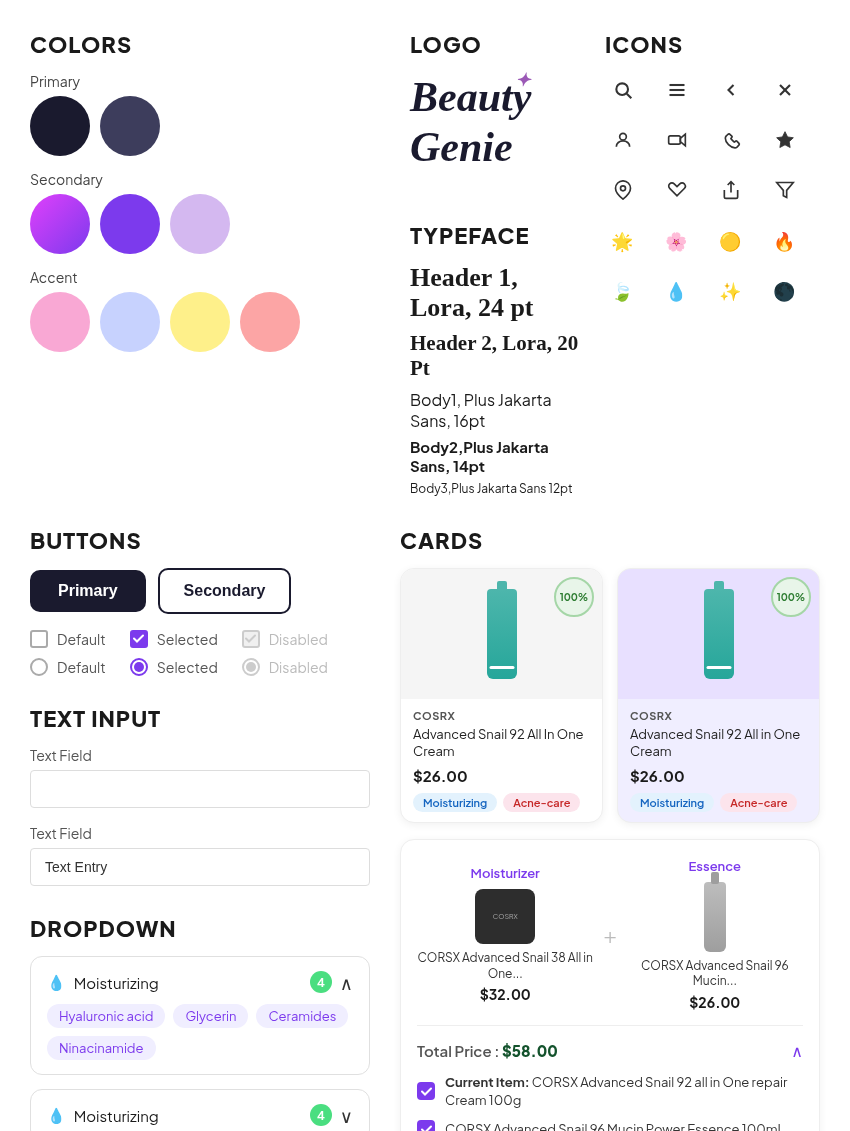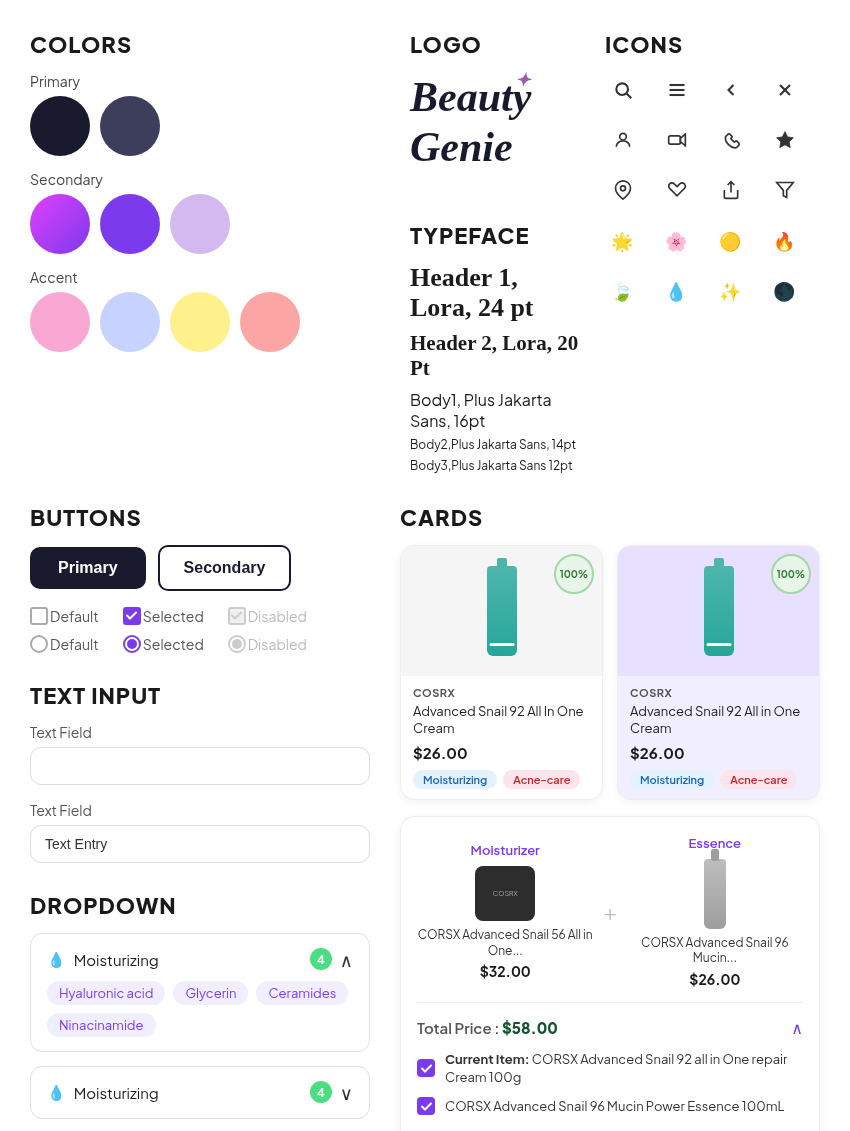--- a/index.html
+++ b/index.html
@@ -50,21 +50,21 @@
     }
     .icon-item {
       width: 36px; height: 36px;
       display: flex; align-items: center; justify-content: center;
       font-size: 20px;
       cursor: pointer;
     }
     .tf-h1 { font-size: 26px; font-weight: 800; margin-bottom: 8px; }
     .tf-h2 { font-size: 21px; font-weight: 700; margin-bottom: 8px; }
     .tf-b1 { font-size: 16px; font-weight: 400; margin-bottom: 6px; }
-    .tf-b2 { font-size: 12px; font-weight: 400; margin-bottom: 6px; }
+    .tf-b2 { font-size: 15px; font-weight: 700; margin-bottom: 6px; }
     .tf-b3 { font-size: 12px; font-weight: 400; }
 
     
     .buttons-section { margin-bottom: 28px; }
     .btn-row { display: flex; gap: 12px; align-items: center; margin-bottom: 16px; flex-wrap: wrap; }
     .btn-primary {
       background: #1a1a2e;
       color: #fff;
       border: none;
       border-radius: 10px;
@@ -79,21 +79,21 @@
       border: 2px solid #1a1a2e;
       border-radius: 10px;
       padding: 12px 24px;
       font-size: 16px;
       font-weight: 600;
       cursor: pointer;
     }
 
     
     .check-row { display: flex; gap: 24px; align-items: center; margin-bottom: 10px; flex-wrap: wrap; }
-    .check-item { display: flex; align-items: flex-end; gap: 2px; font-size: 14px; color: #555; }
+    .check-item { display: flex; align-items: flex-end; gap: 9px; font-size: 14px; color: #555; }
     .custom-checkbox {
       width: 18px; height: 18px;
       border: 2px solid #aaa;
       border-radius: 3px;
       display: flex; align-items: center; justify-content: center;
       cursor: pointer;
       flex-shrink: 0;
     }
     .custom-checkbox.checked { background: #7c3aed; border-color: #7c3aed; }
     .custom-checkbox.disabled { border-color: #ccc; background: #f0f0f0; }
@@ -112,21 +112,21 @@
     .custom-radio.disabled::after { content: ''; width: 10px; height: 10px; background: #ccc; border-radius: 50%; }
     .disabled-label { color: #bbb; }
 
     
     .text-input-section { margin-bottom: 28px; }
     .input-group { margin-bottom: 16px; }
     .input-label { font-size: 14px; color: #555; margin-bottom: 6px; }
     .text-input {
       width: 100%;
       border: 1.5px solid #ddd;
-      border-radius: 11px;
+      border-radius: 4px;
       padding: 10px 14px;
       font-size: 14px;
       color: #333;
       outline: none;
     }
 
     
     .dropdown-section { margin-bottom: 0; }
     .dropdown-box {
       border: 1.5px solid #e0e0e0;
@@ -212,21 +212,21 @@
     .tag-acne { background: #fce4ec; color: #c62828; }
 
     
     .bundle-card {
       background: #fff;
       border: 1px solid #eee;
       border-radius: 14px;
       padding: 18px 16px;
       box-shadow: 0 2px 8px rgba(0,0,0,0.06);
     }
-    .bundle-products { display: flex; align-items: center; justify-content: center; gap: 10px; margin-bottom: 14px; }
+    .bundle-products { display: flex; align-items: center; justify-content: flex-end; gap: 10px; margin-bottom: 14px; }
     .bundle-product { text-align: center; flex: 1; }
     .bundle-product-label { font-size: 13px; color: #7c3aed; font-weight: 600; margin-bottom: 8px; }
     .bundle-product-name { font-size: 12px; color: #333; margin-top: 6px; line-height: 1.3; }
     .bundle-product-price { font-size: 14px; font-weight: 700; margin-top: 4px; }
     .plus-sign { font-size: 22px; color: #bbb; font-weight: 300; }
 
     
     .cream-jar {
       width: 60px; height: 55px;
       background: #2d2d2d;
@@ -569,21 +569,21 @@
         </div>
 
         <div class="bundle-card">
           <div class="bundle-products">
 
             <div class="bundle-product">
               <div class="bundle-product-label">Moisturizer</div>
               <div class="cream-jar">
                 <span style="font-size:7px;color:#aaa;">COSRX</span>
               </div>
-              <div class="bundle-product-name">CORSX Advanced Snail 56 All in One...</div>
+              <div class="bundle-product-name">CORSX Advanced Snail 38 All in One...</div>
               <div class="bundle-product-price">$32.00</div>
             </div>
 
             <div class="plus-sign">+</div>
 
             <div class="bundle-product">
               <div class="bundle-product-label">Essence</div>
               <div class="essence-bottle"></div>
               <div class="bundle-product-name">CORSX Advanced Snail 96 Mucin...</div>
               <div class="bundle-product-price">$26.00</div>

